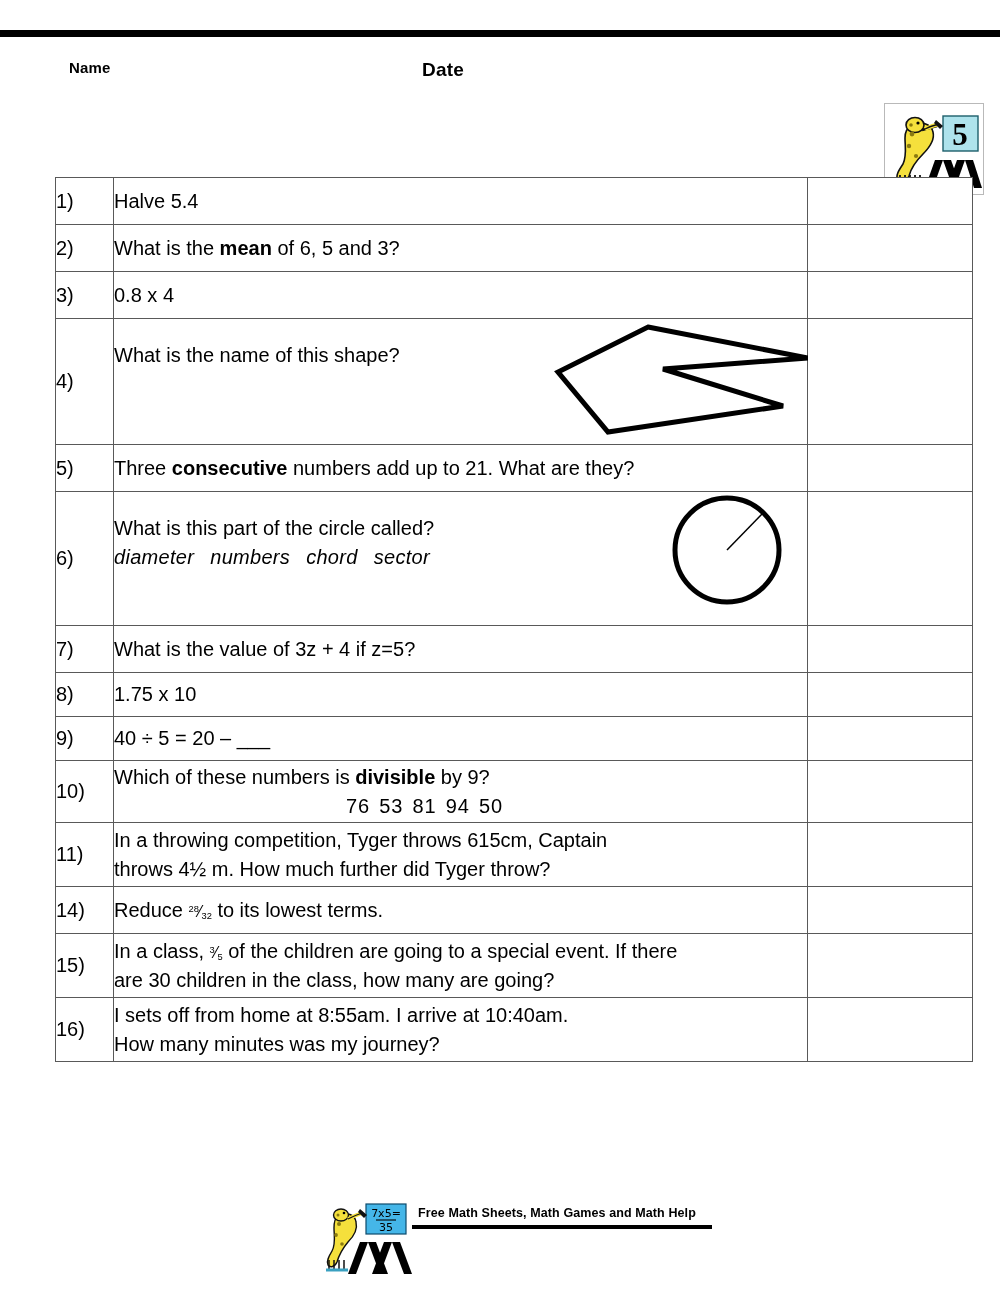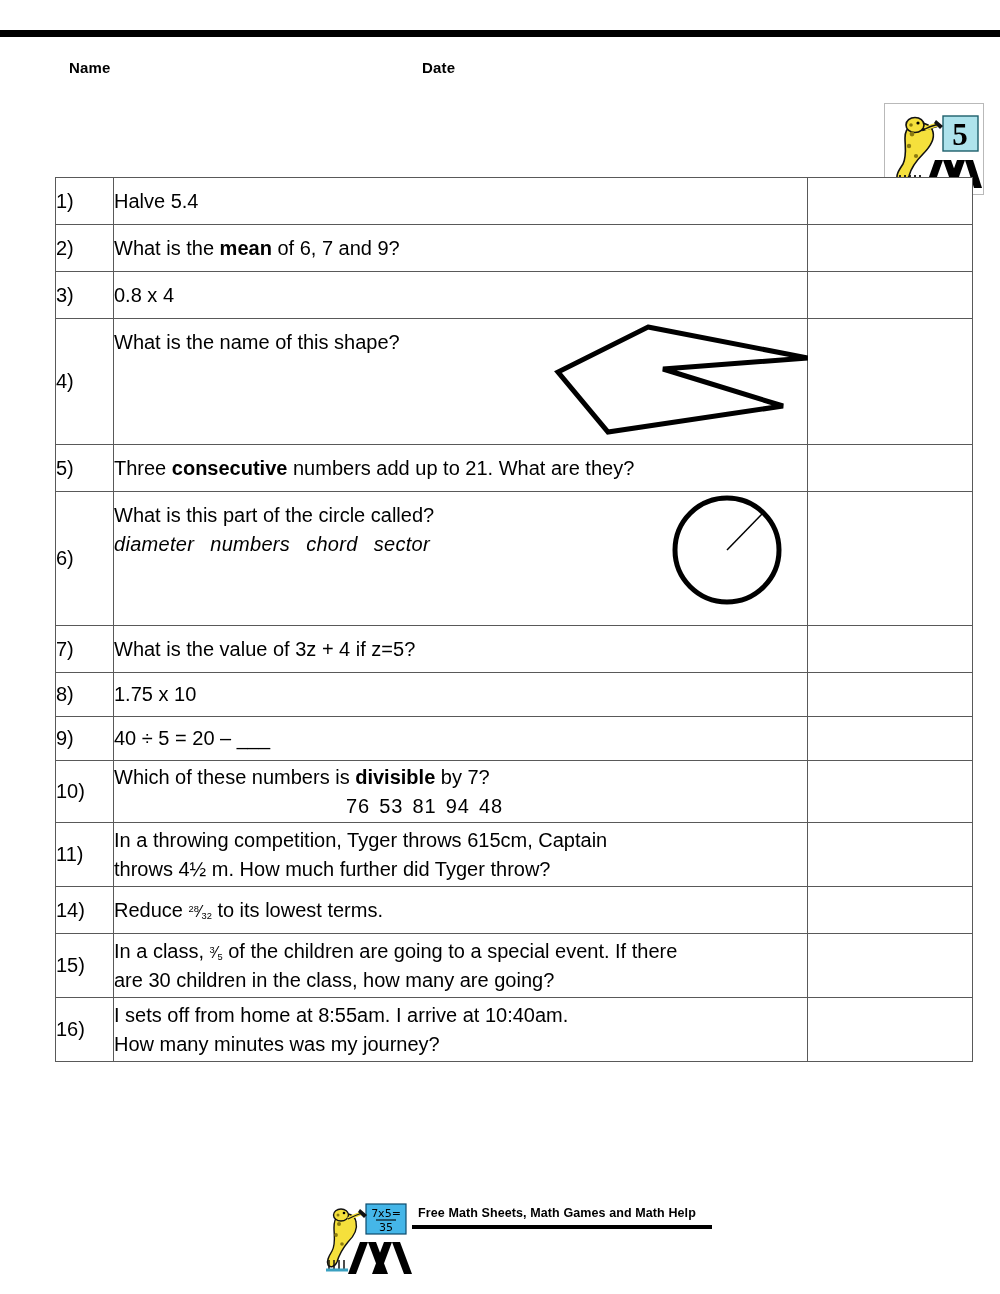--- a/index.html
+++ b/index.html
@@ -39,21 +39,21 @@
   .lbl-name {
     position: absolute;
     left: 57px; top: 14px;
     font-size: 15px;
     font-weight: 600;
     letter-spacing: .2px;
   }
   .lbl-date {
     position: absolute;
     left: 410px; top: 14px;
-    font-size: 15px;
+    font-size: 19px;
     font-weight: 600;
     letter-spacing: .2px;
   }
   .sheet-title {
     position: absolute;
     left: 55px; top: 48px;
     font-family: "Liberation Serif", "DejaVu Serif", serif;
     font-size: 41px;
     font-weight: 400;
     letter-spacing: .5px;
@@ -93,21 +93,21 @@
     padding: 0 0 0 10px;
     text-align: left;
     white-space: nowrap;
   }
   .qtext {
     font-size: 20px;
     line-height: 1.45;
     padding: 7px 6px 7px 10px;
     vertical-align: middle;
   }
-  .qtext.top { vertical-align: top; padding-top: 9px; }
+  .qtext.top { vertical-align: top; padding-top: 22px; }
   .qtext b { font-weight: bold; }
   .ansbox { background: #ffffff; }
 
   .opts {
     font-style: italic;
     letter-spacing: .3px;
     display: block;
   }
   .opts span { margin-right: 16px; }
 
@@ -239,21 +239,21 @@
   <tbody>
 
   <tr style="height:47px">
     <td class="qnum">1)</td>
     <td class="qtext">Halve 5.4</td>
     <td class="ansbox"></td>
   </tr>
 
   <tr style="height:47px">
     <td class="qnum">2)</td>
-    <td class="qtext"><span>What is the </span><b>mean</b><span> of 6, 7 and 9?</span></td>
+    <td class="qtext"><span>What is the </span><b>mean</b><span> of 6, 5 and 3?</span></td>
     <td class="ansbox"></td>
   </tr>
 
   <tr style="height:47px">
     <td class="qnum">3)</td>
     <td class="qtext">0.8 x 4</td>
     <td class="ansbox"></td>
   </tr>
 
   <tr style="height:126px">
@@ -301,23 +301,23 @@
   </tr>
 
   <tr style="height:44px">
     <td class="qnum">9)</td>
     <td class="qtext">40 ÷ 5 = 20 – ___</td>
     <td class="ansbox"></td>
   </tr>
 
   <tr style="height:62px">
     <td class="qnum">10)</td>
-    <td class="qtext"><span>Which of these numbers is </span><b>divisible</b><span> by 7?</span>
+    <td class="qtext"><span>Which of these numbers is </span><b>divisible</b><span> by 9?</span>
       <span class="numlist">
-        <span>76</span><span>53</span><span>81</span><span>94</span><span>48</span>
+        <span>76</span><span>53</span><span>81</span><span>94</span><span>50</span>
       </span>
     </td>
     <td class="ansbox"></td>
   </tr>
 
   <tr style="height:64px">
     <td class="qnum">11)</td>
     <td class="qtext">
       <div>In a throwing competition, Tyger throws 615cm, Captain</div>
       <div>throws 4½ m. How much further did Tyger throw?</div>

